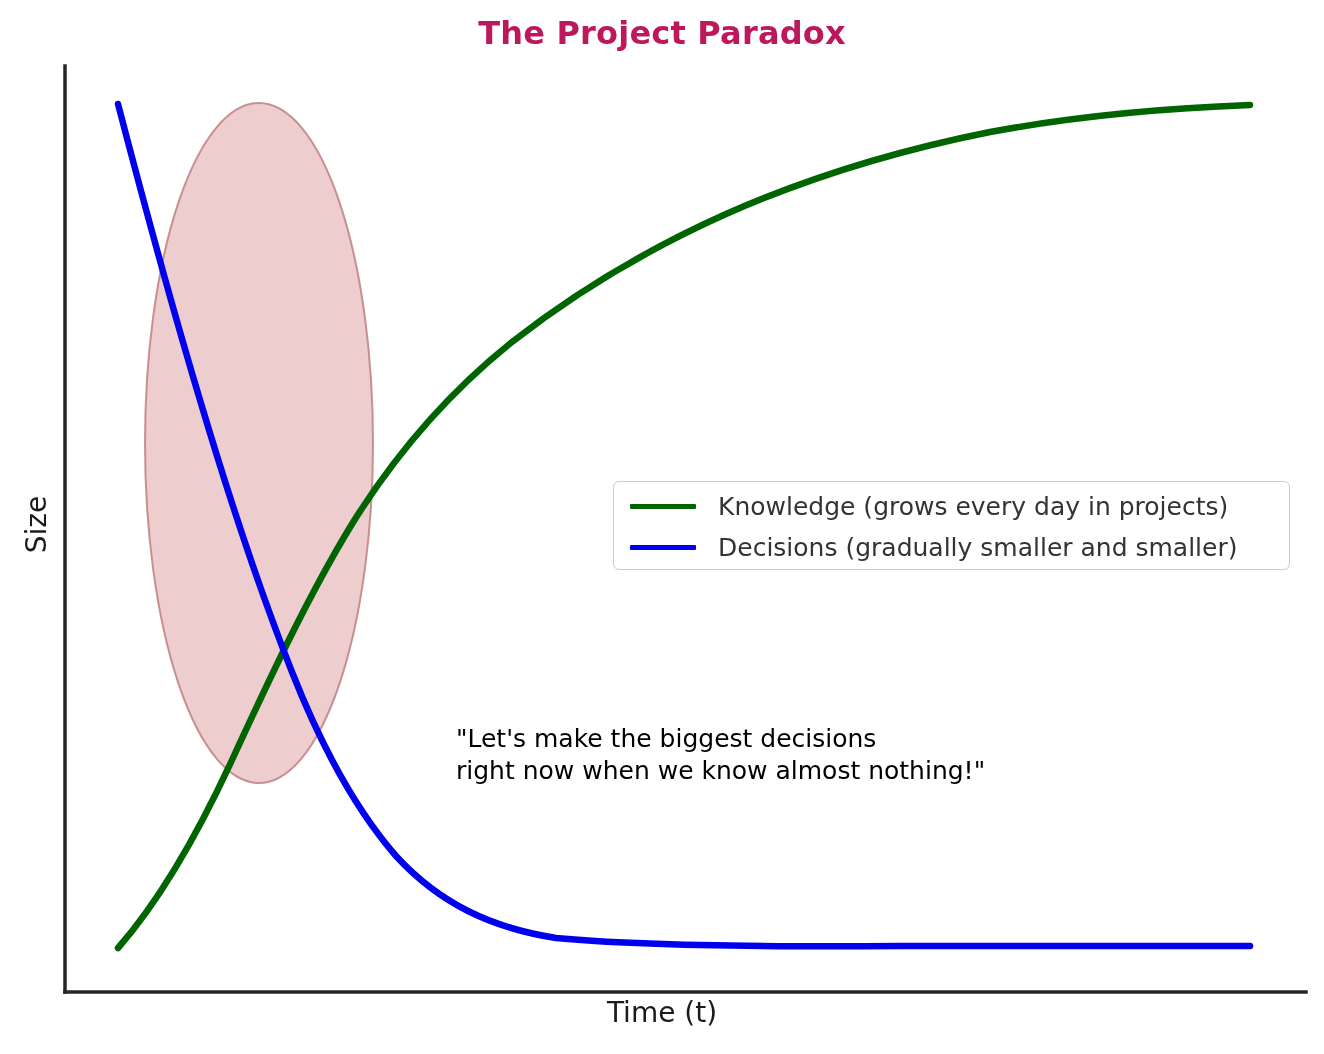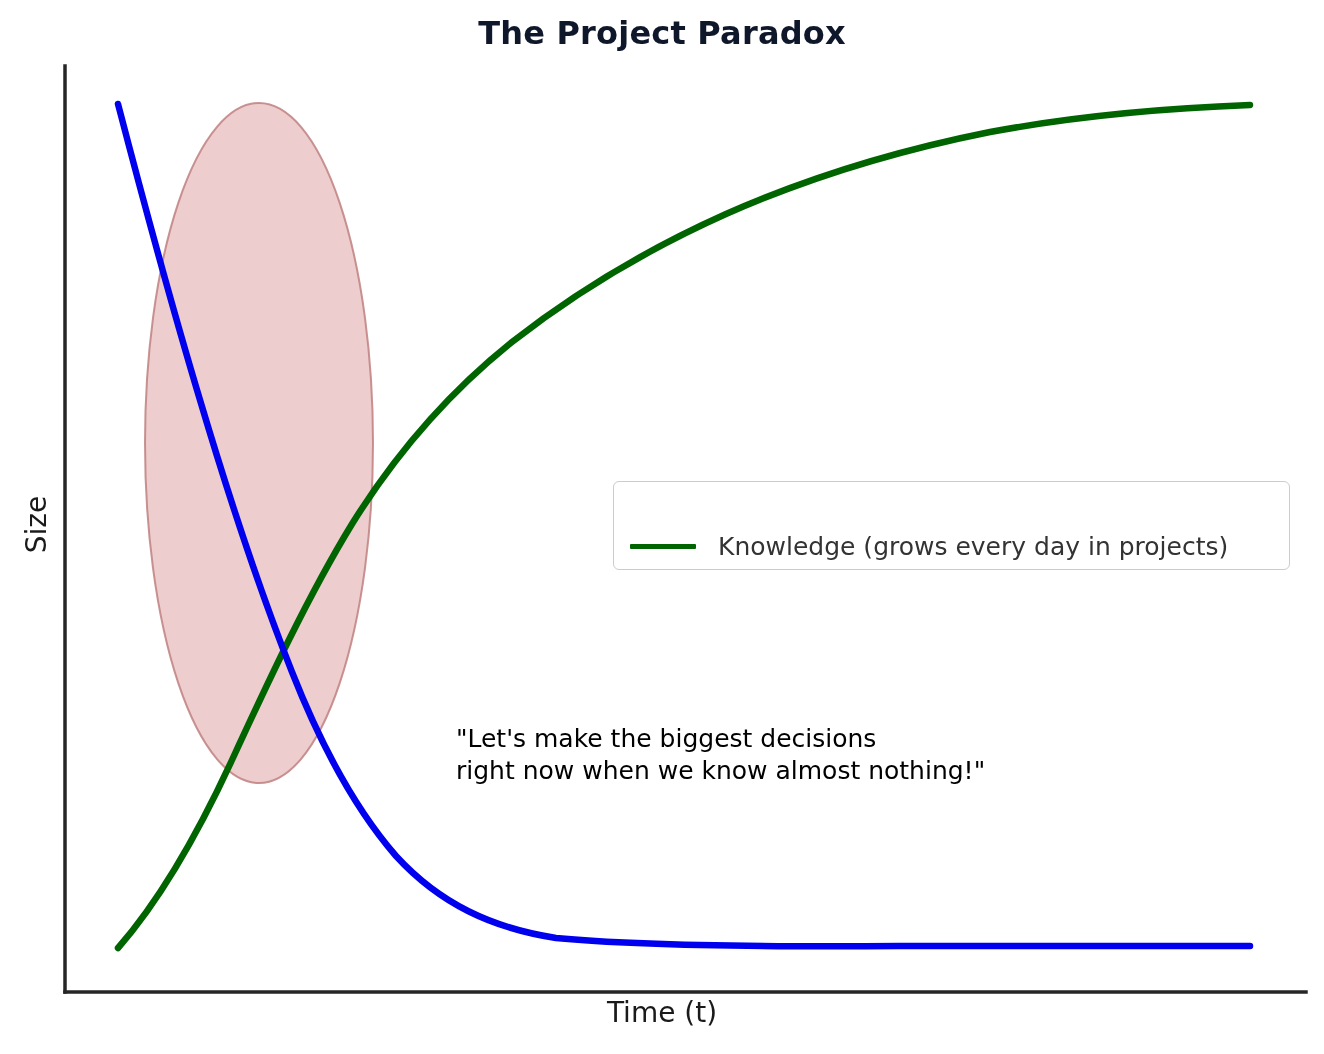--- a/index.html
+++ b/index.html
@@ -79,42 +79,41 @@
     border: 1px solid #cccccc;
     border-radius: 6px;
     box-sizing: border-box;
   }
   .legend-row {
     position: absolute;
     left: 16px;
     height: 36px;
     display: flex;
     align-items: center;
-    margin-top: 40px;
   }
   #legend-row-knowledge { top: 6px; }
   #legend-row-decisions { top: 47px; }
   .legend-swatch {
     width: 66px;
     height: 5px;
     border-radius: 1px;
     margin-right: 22px;
   }
   .legend-label {
     font-size: 25px;
     color: #333333;
     white-space: pre;
   }
 </style>
 </head>
 <body>
 
 <div id="figure">
 
-  <div id="chart-title" style="color: #0f172a;">The Project Paradox</div>
+  <div id="chart-title" style="color: #be185d;">The Project Paradox</div>
 
   <svg id="plot-svg" width="1324" height="1054">
 
     <ellipse id="highlight-ellipse" cx="259" cy="443" rx="114" ry="340" fill="#e8bfbf" fill-opacity="0.78" stroke="#c08080" stroke-width="2" stroke-opacity="0.85"></ellipse>
 
     <line x1="65" y1="66" x2="65" y2="992" stroke="#262626" stroke-width="3.5" stroke-linecap="square"></line>
     <line x1="65" y1="992" x2="1306" y2="992" stroke="#262626" stroke-width="3.5" stroke-linecap="square"></line>
 
     <path id="knowledge-curve" d="M 118 948
              C 160 900, 196 838, 232 760
@@ -139,15 +138,19 @@
 
   <div class="axis-label" id="x-axis-label">Time (t)</div>
 
   <div class="axis-label" id="y-axis-label">Size</div>
 
   <div id="legend-box">
     <div class="legend-row" id="legend-row-knowledge">
       <span class="legend-swatch" id="swatch-knowledge" style="background: rgb(0, 100, 0);"></span>
       <span class="legend-label">Knowledge (grows every day in projects)</span>
     </div>
+    <div class="legend-row" id="legend-row-decisions">
+      <span class="legend-swatch" id="swatch-decisions" style="background: rgb(0, 0, 238);"></span>
+      <span class="legend-label">Decisions (gradually smaller and smaller)</span>
+    </div>
   </div>
 
 </div>
 
 </body></html>

